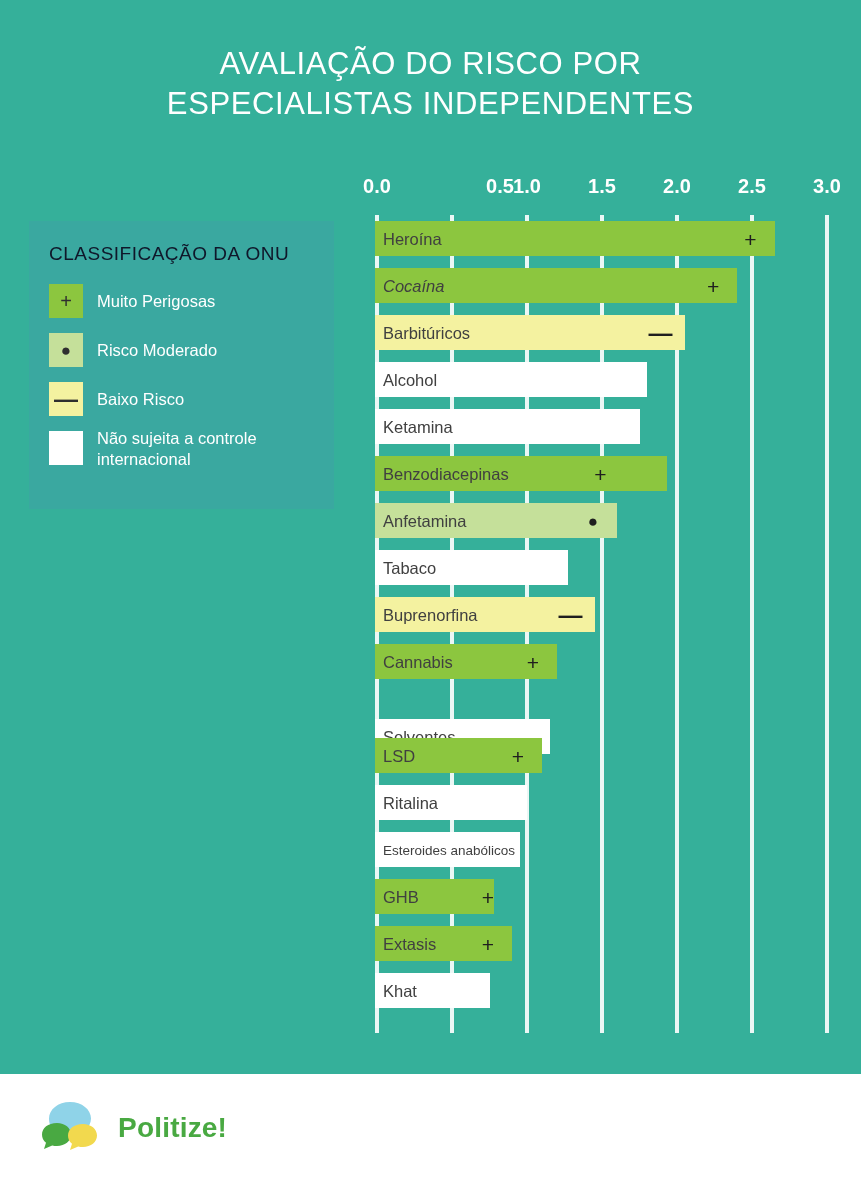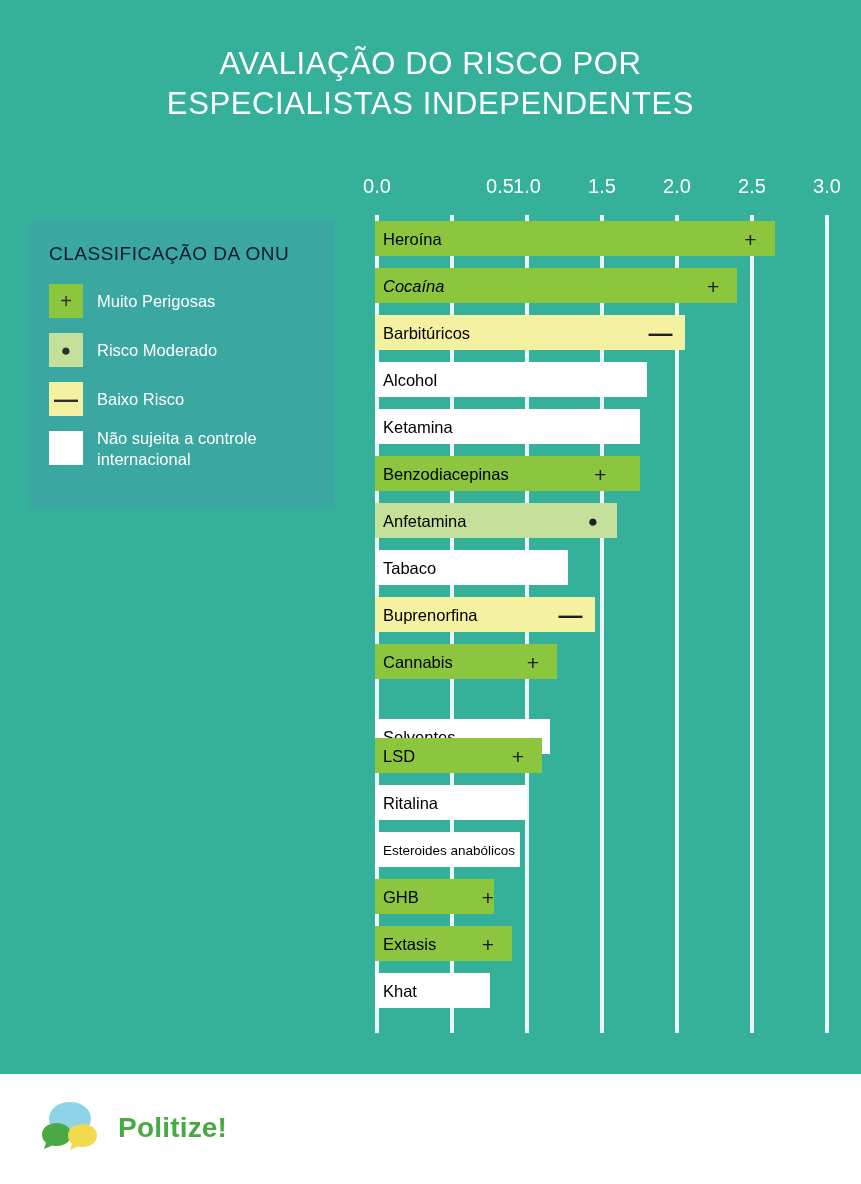--- a/index.html
+++ b/index.html
@@ -97,20 +97,21 @@
     top: 175px;
     width: 460px;
     height: 860px;
   }
   #axis-labels {
     position: absolute;
     left: 0;
     top: 0;
     width: 460px;
     height: 28px;
+    font-weight: bold;
   }
   .axis-tick-label {
     position: absolute;
     top: 0;
     transform: translateX(-50%);
     color: #ffffff;
     font-size: 20px;
   }
   #plot {
     position: absolute;
@@ -138,21 +139,21 @@
     left: 0;
     top: 0;
     height: 35px;
   }
   .bar-label {
     position: absolute;
     left: 8px;
     top: 50%;
     transform: translateY(-50%);
     font-size: 16.5px;
-    color: #000000;
+    color: #404040;
     white-space: nowrap;
   }
   .bar-label.small {
     font-size: 13.5px;
   }
   .bar-symbol {
     position: absolute;
     top: 50%;
     transform: translate(-50%, -50%);
     font-size: 21px;
@@ -269,21 +270,21 @@
           <div class="bar" style="width: 272px; background: rgb(255, 255, 255);">
             <div class="bar-label">Alcohol</div>
           </div>
         </div>
         <div class="bar-row" style="top: 194px;">
           <div class="bar" style="width: 264.5px; background: rgb(255, 255, 255);">
             <div class="bar-label">Ketamina</div>
           </div>
         </div>
         <div class="bar-row" style="top: 241px;">
-          <div class="bar" style="width: 265px; background: rgb(140, 198, 63);">
+          <div class="bar" style="width: 292px; background: rgb(140, 198, 63);">
             <div class="bar-label">Benzodiacepinas</div>
             <div class="bar-symbol plus" style="left: 225.5px;">+</div>
           </div>
         </div>
         <div class="bar-row" style="top: 288px;">
           <div class="bar" style="width: 242px; background: rgb(197, 224, 154);">
             <div class="bar-label">Anfetamina</div>
             <div class="bar-symbol dot" style="left: 218px;">●</div>
           </div>
         </div>

